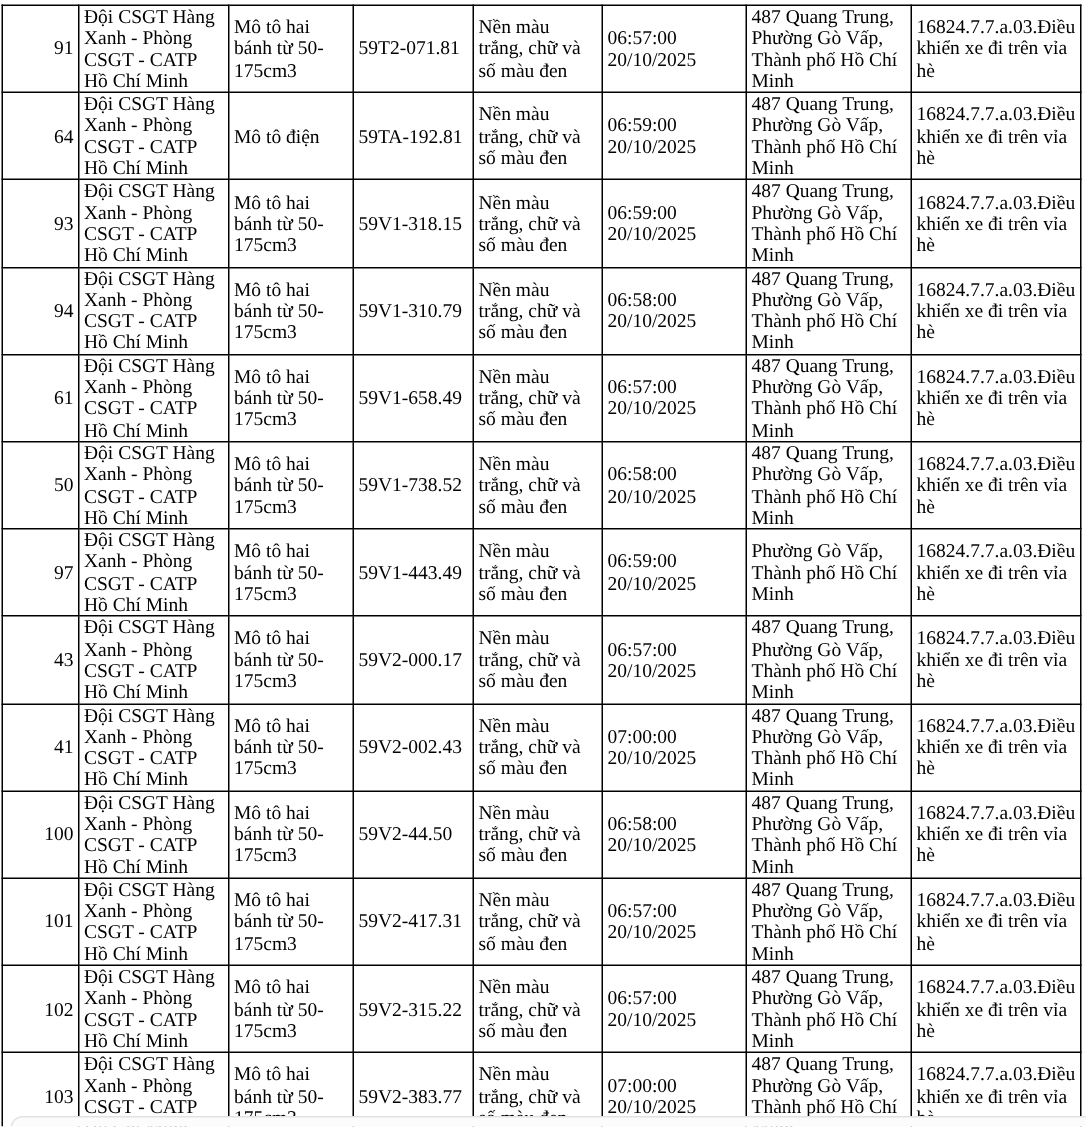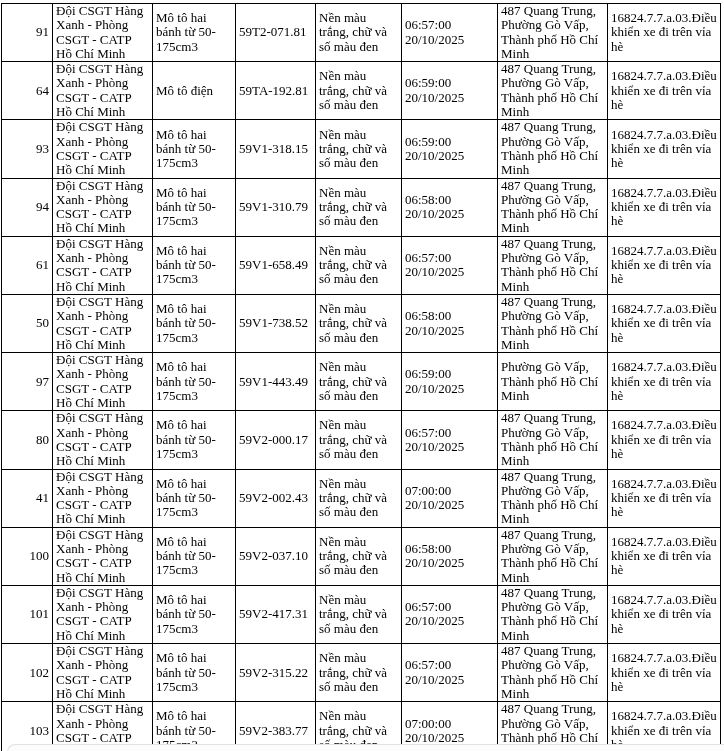--- a/index.html
+++ b/index.html
@@ -127,21 +127,21 @@
     <td class="c-stt">97</td>
     <td class="c-unit">Đội CSGT Hàng Xanh - Phòng CSGT - CATP Hồ Chí Minh</td>
     <td class="c-vehicle">Mô tô hai bánh từ 50-175cm3</td>
     <td class="c-plate">59V1-443.49</td>
     <td class="c-color">Nền màu trắng, chữ và số màu đen</td>
     <td class="c-datetime">06:59:00 20/10/2025</td>
     <td class="c-address">Phường Gò Vấp, Thành phố Hồ Chí Minh</td>
     <td class="c-violation">16824.7.7.a.03.Điều khiển xe đi trên vỉa hè</td>
   </tr>
         <tr>
-    <td class="c-stt">80</td>
+    <td class="c-stt">43</td>
     <td class="c-unit">Đội CSGT Hàng Xanh - Phòng CSGT - CATP Hồ Chí Minh</td>
     <td class="c-vehicle">Mô tô hai bánh từ 50-175cm3</td>
     <td class="c-plate">59V2-000.17</td>
     <td class="c-color">Nền màu trắng, chữ và số màu đen</td>
     <td class="c-datetime">06:57:00 20/10/2025</td>
     <td class="c-address">487 Quang Trung, Phường Gò Vấp, Thành phố Hồ Chí Minh</td>
     <td class="c-violation">16824.7.7.a.03.Điều khiển xe đi trên vỉa hè</td>
   </tr>
         <tr>
     <td class="c-stt">41</td>
@@ -150,21 +150,21 @@
     <td class="c-plate">59V2-002.43</td>
     <td class="c-color">Nền màu trắng, chữ và số màu đen</td>
     <td class="c-datetime">07:00:00 20/10/2025</td>
     <td class="c-address">487 Quang Trung, Phường Gò Vấp, Thành phố Hồ Chí Minh</td>
     <td class="c-violation">16824.7.7.a.03.Điều khiển xe đi trên vỉa hè</td>
   </tr>
         <tr>
     <td class="c-stt">100</td>
     <td class="c-unit">Đội CSGT Hàng Xanh - Phòng CSGT - CATP Hồ Chí Minh</td>
     <td class="c-vehicle">Mô tô hai bánh từ 50-175cm3</td>
-    <td class="c-plate">59V2-037.10</td>
+    <td class="c-plate">59V2-44.50</td>
     <td class="c-color">Nền màu trắng, chữ và số màu đen</td>
     <td class="c-datetime">06:58:00 20/10/2025</td>
     <td class="c-address">487 Quang Trung, Phường Gò Vấp, Thành phố Hồ Chí Minh</td>
     <td class="c-violation">16824.7.7.a.03.Điều khiển xe đi trên vỉa hè</td>
   </tr>
         <tr>
     <td class="c-stt">101</td>
     <td class="c-unit">Đội CSGT Hàng Xanh - Phòng CSGT - CATP Hồ Chí Minh</td>
     <td class="c-vehicle">Mô tô hai bánh từ 50-175cm3</td>
     <td class="c-plate">59V2-417.31</td>

